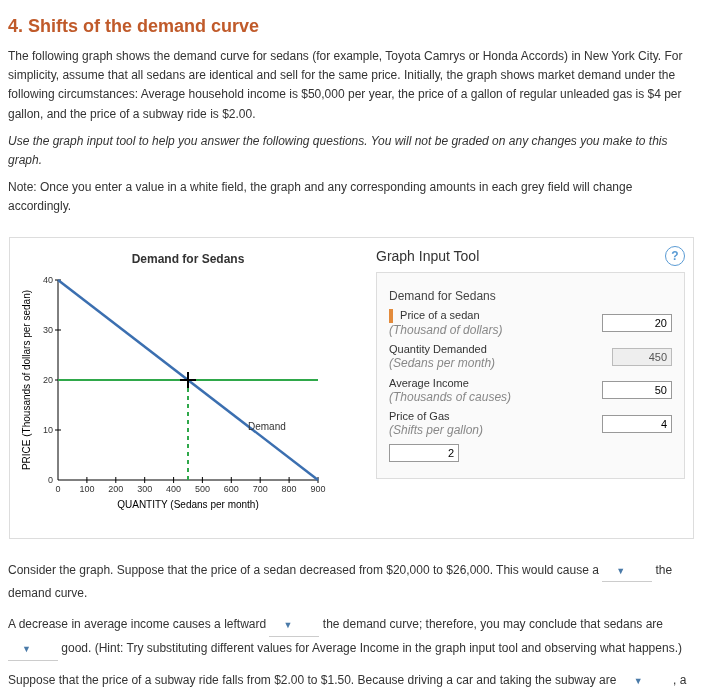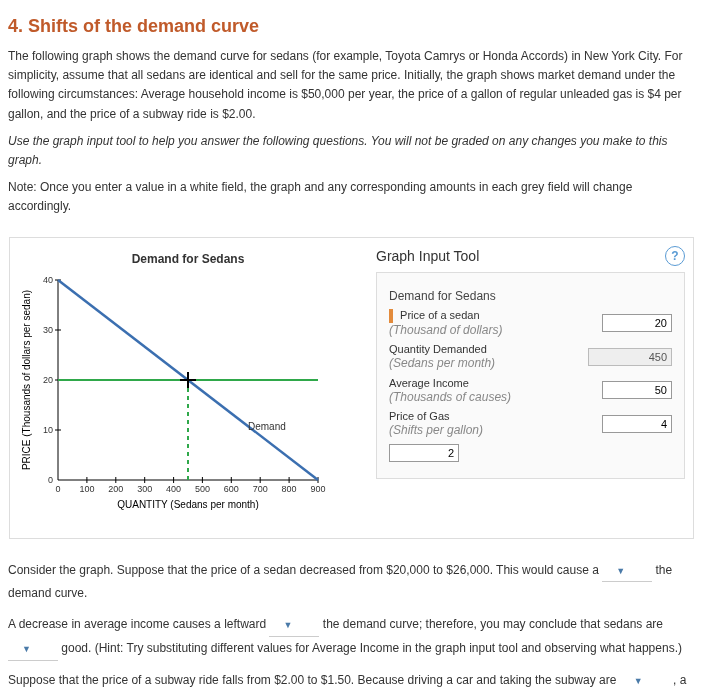--- a/index.html
+++ b/index.html
@@ -61,21 +61,21 @@
   input.val {
     width: 60px;
     border: 1px solid #999;
     text-align: right;
     font-family: Arial;
     font-size: 11px;
     padding: 2px 4px;
     background: #fff;
   }
   .readonly {
-    width: 84px;
+    width: 60px;
     border: 1px solid #bbb;
     background: #eee;
     text-align: right;
     font-size: 11px;
     padding: 2px 4px;
     color: #555;
     display: inline-block;
     box-sizing: border-box;
   }
   .dropdown {

